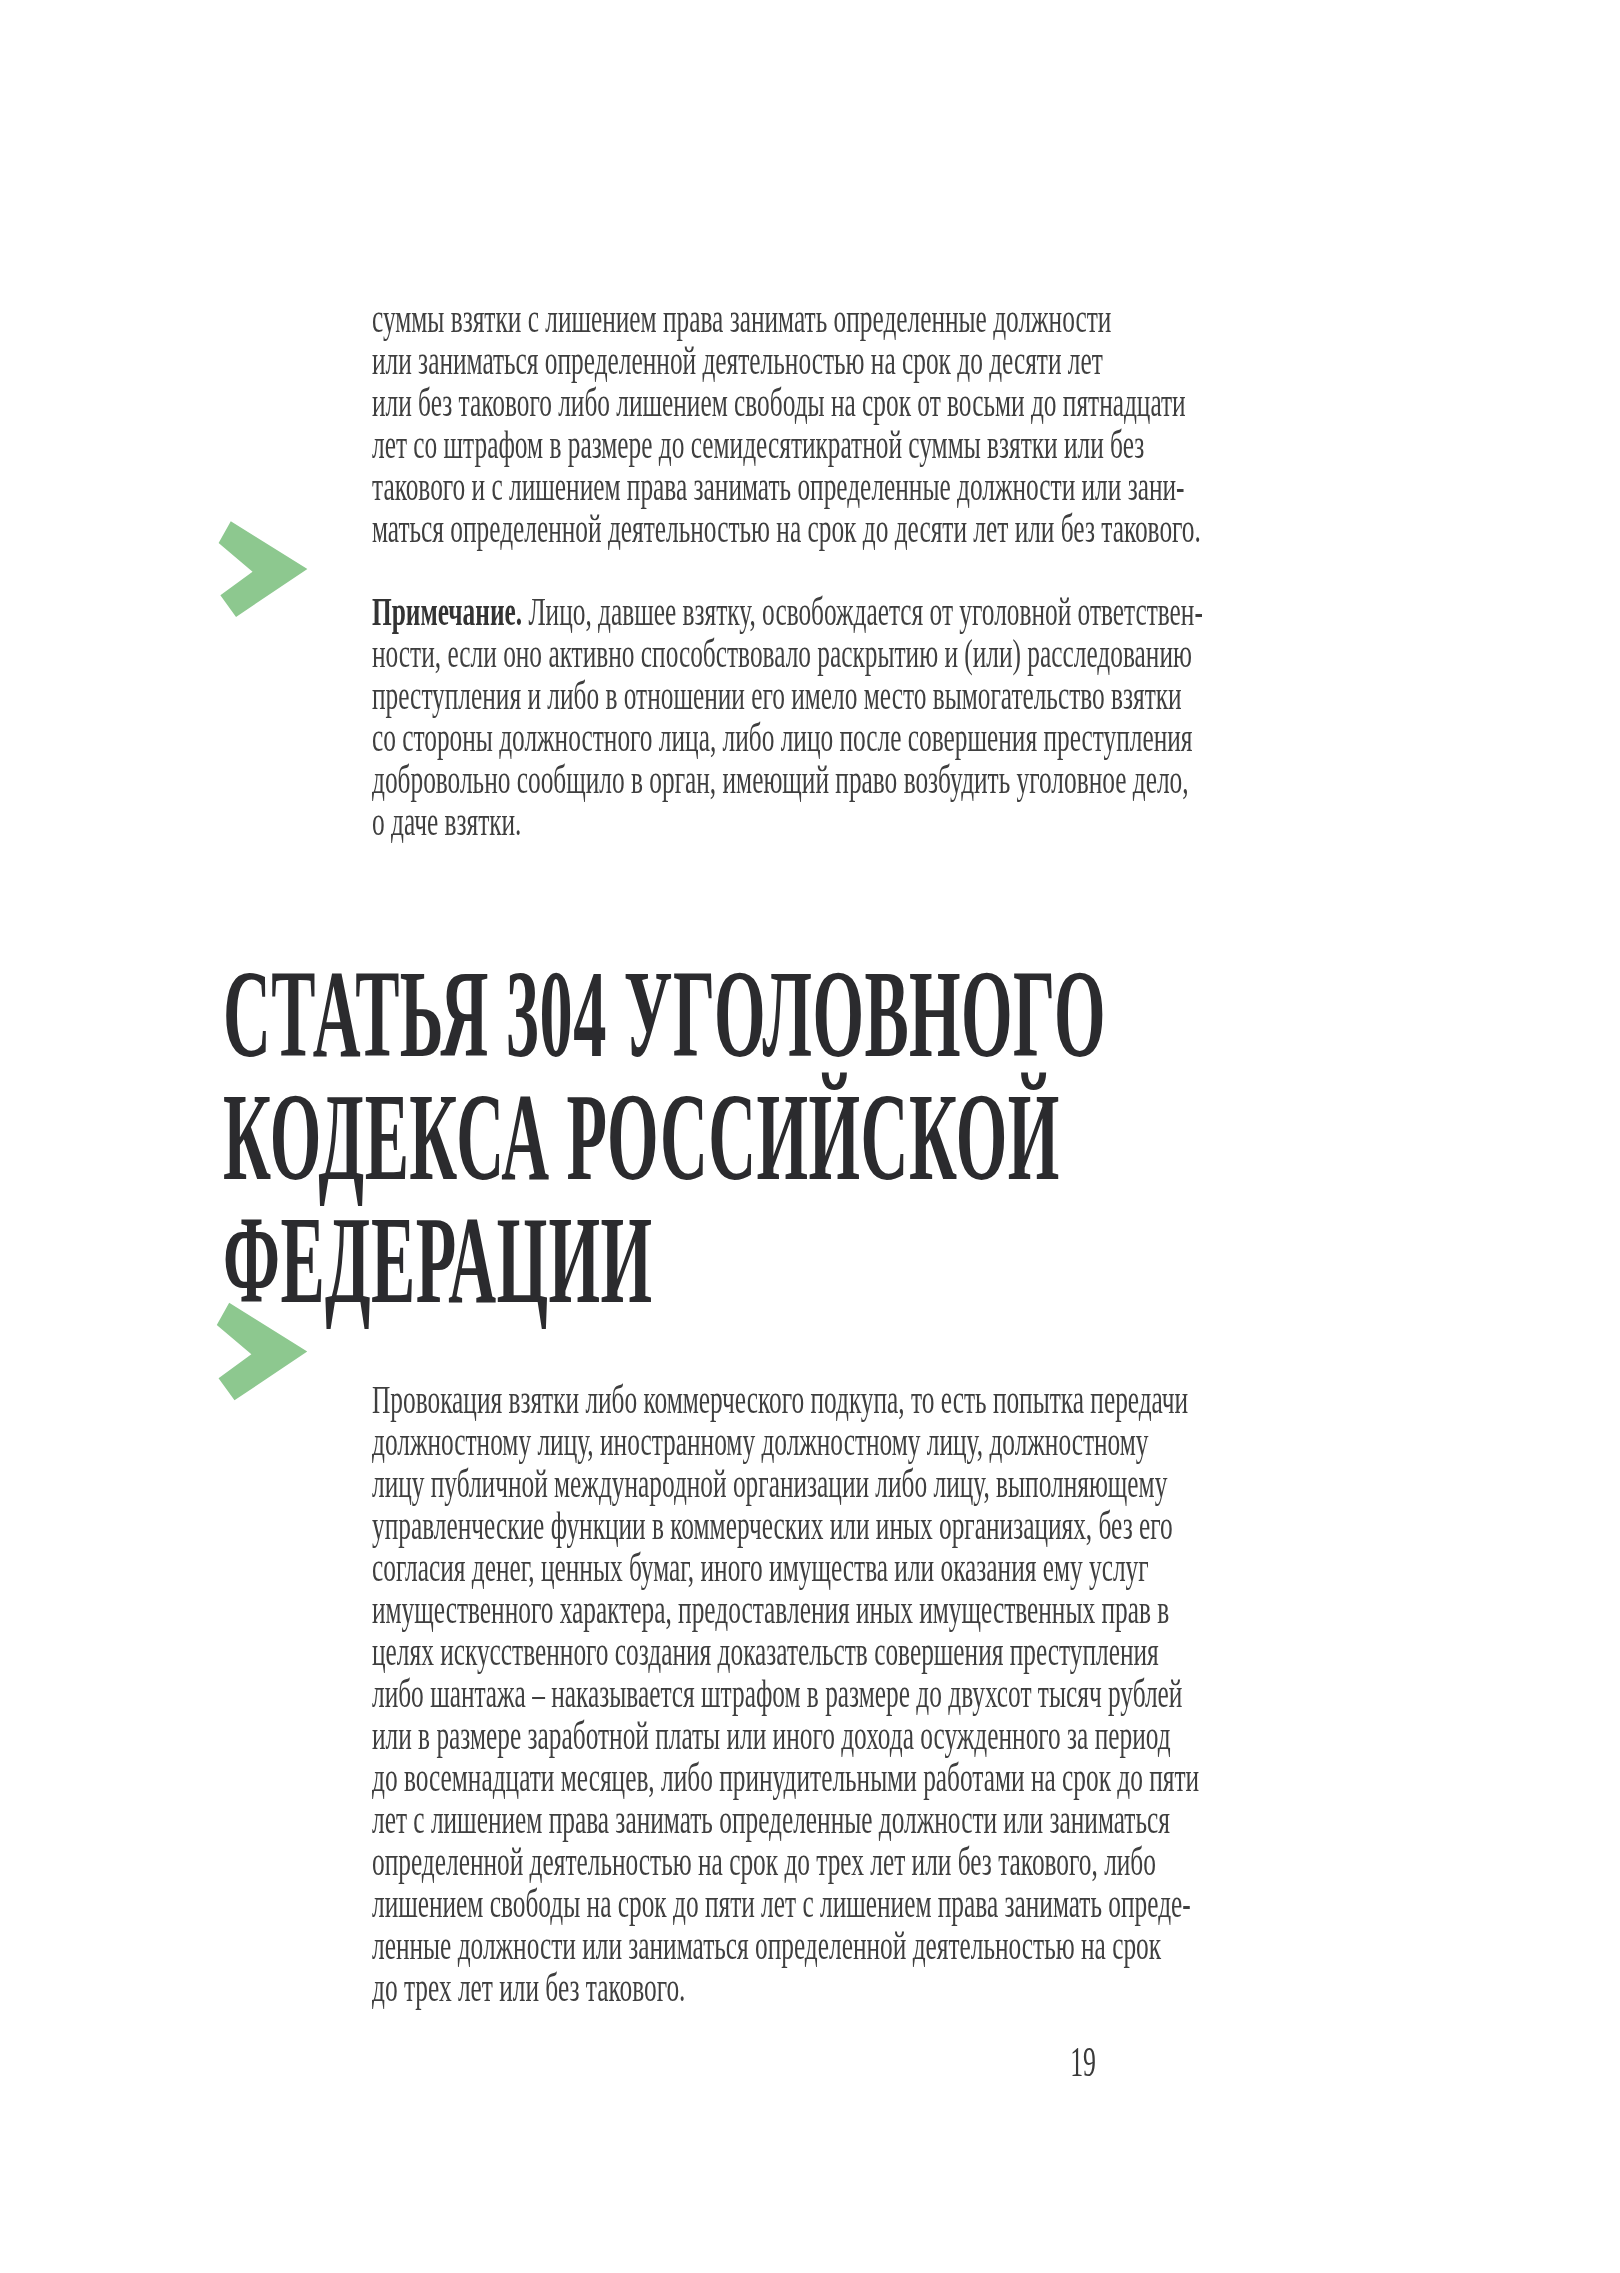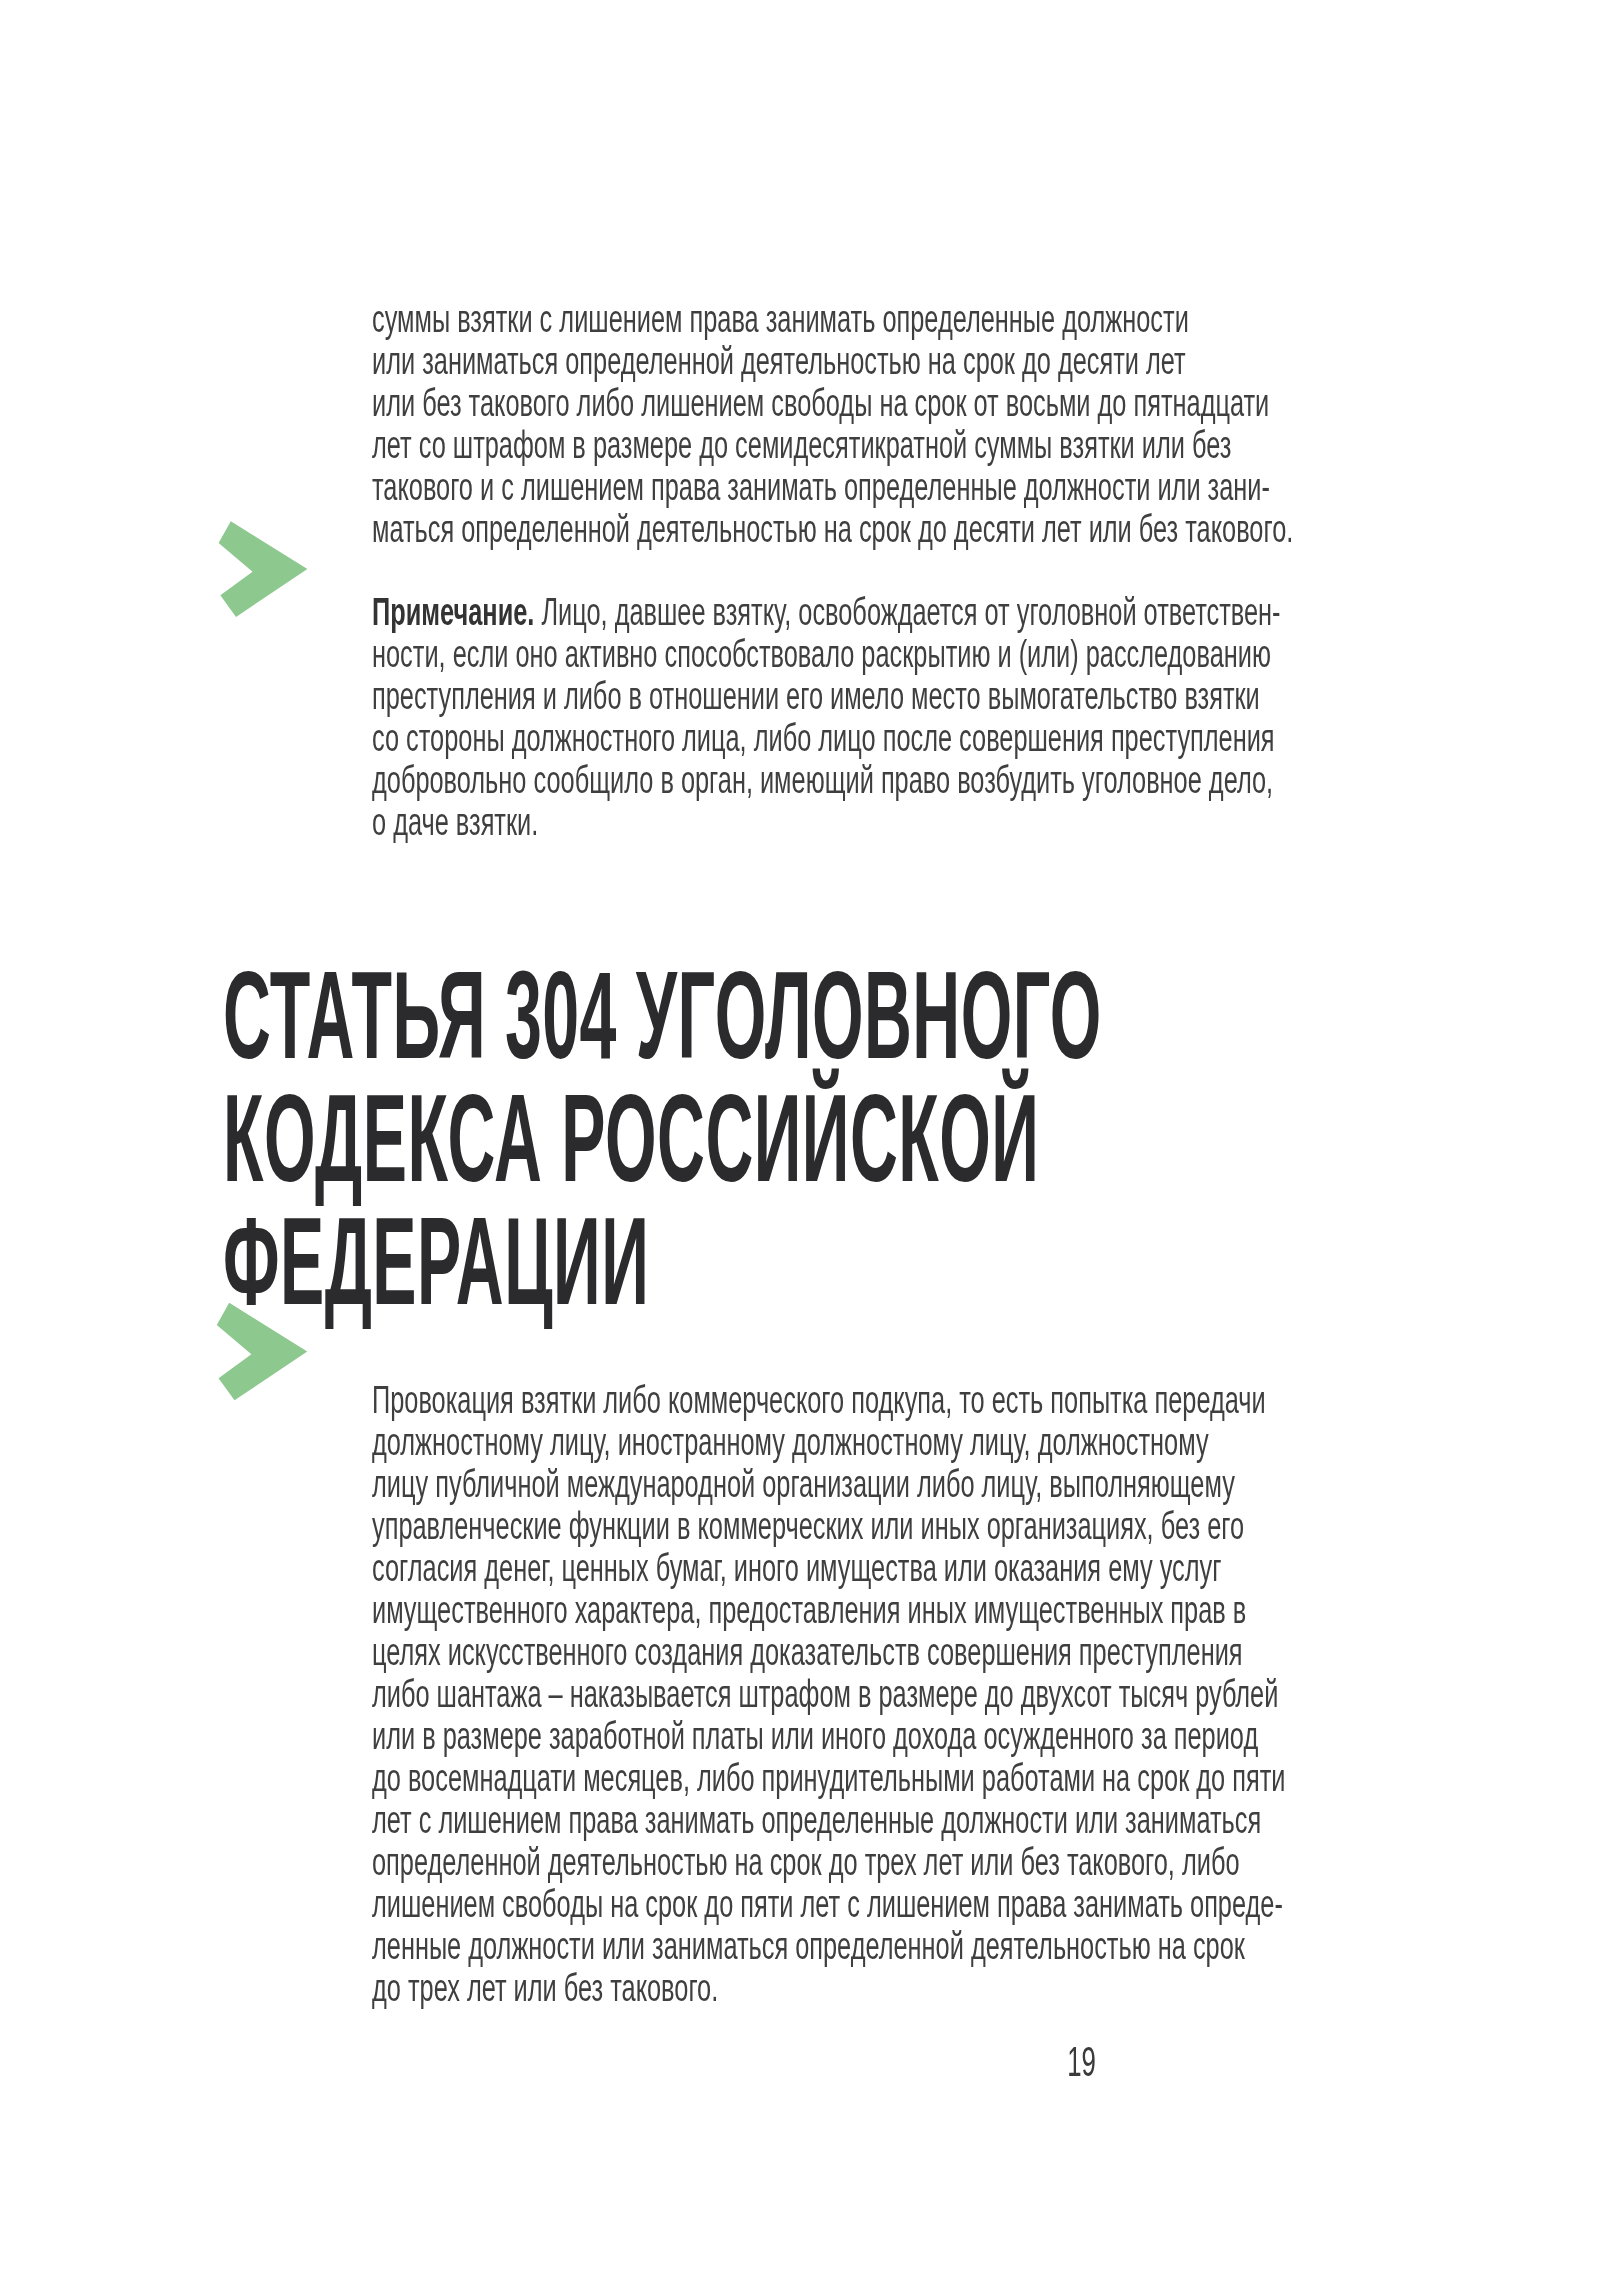--- a/index.html
+++ b/index.html
@@ -6,21 +6,21 @@
     margin: 0;
     padding: 0;
     background: #ffffff;
   }
   .page {
     position: relative;
     width: 1395px;
     height: 2273px;
     background: #ffffff;
     overflow: hidden;
-    font-family: Liberation Sans, sans-serif;
+    font-family: Liberation Serif, serif;
   }
   
   .body-text {
     position: absolute;
     left: 372px;
     width: 1693px;
     font-size: 39px;
     line-height: 42px;
     color: #3f3f3f;
     white-space: pre-line;

